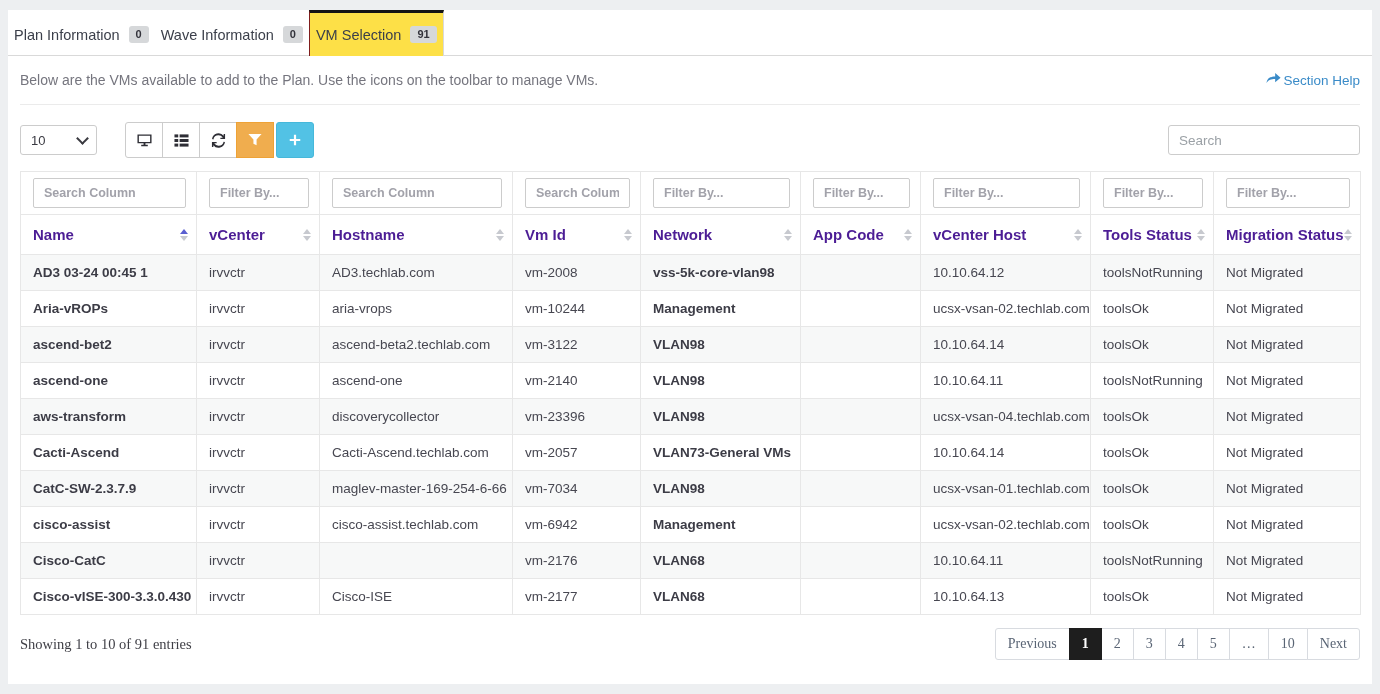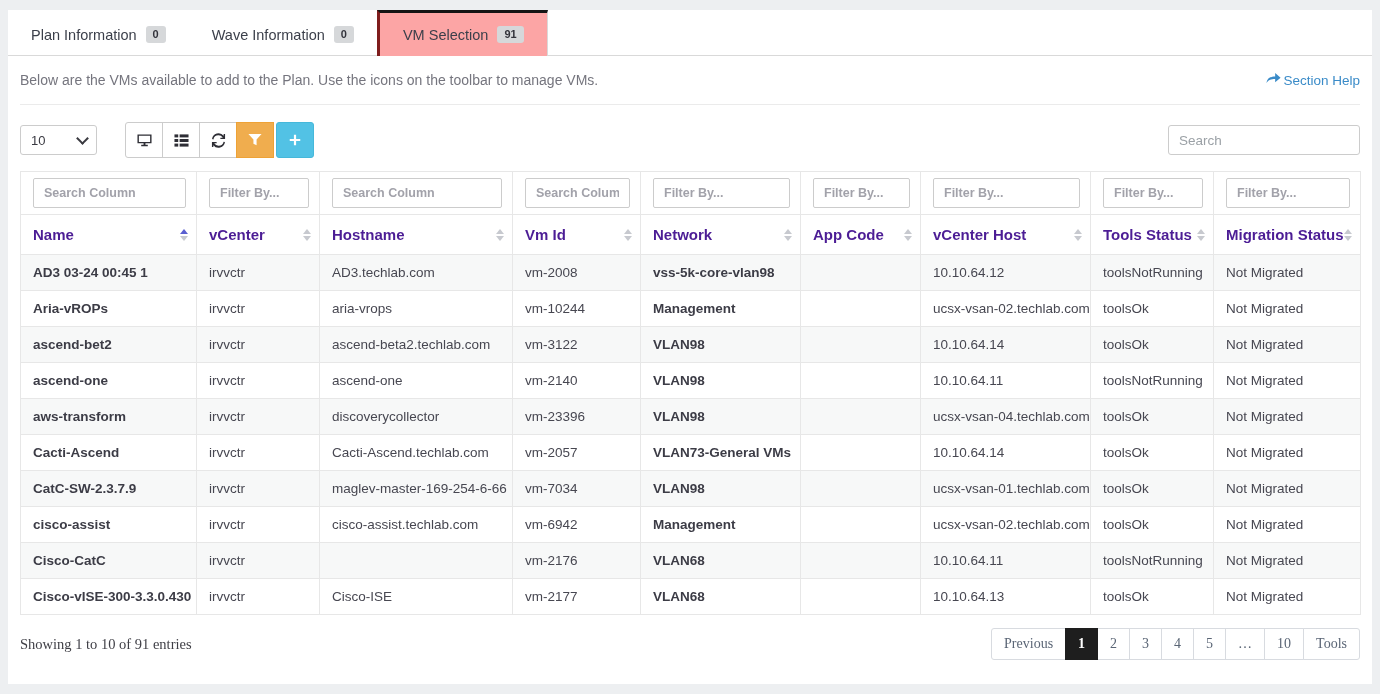--- a/index.html
+++ b/index.html
@@ -11,26 +11,26 @@
     color:#474751;
   }
   .card {
     position:absolute; left:8px; right:8px; top:10px; bottom:10px;
     background:#fff;
   }
   
   .tab-bar { display:flex; border-bottom:1px solid #d9d9d9; background:#fff; }
   .tab {
     position:relative; display:flex; align-items:center;
-    padding:13px 23px 12px; font-size:14.5px; color:#3b3f4a;
+    padding:13px 6px 12px; font-size:14.5px; color:#3b3f4a;
     border-top:3px solid transparent; cursor:pointer; white-space:nowrap;
   }
   .tab.active {
-    border-left:3px solid #7f1d1d; border-right:1px solid #d9d9d9;
-    border-top:3px solid #141414; background:#fca5a5;
+    border-left:1px solid #7f1d1d; border-right:1px solid #d9d9d9;
+    border-top:3px solid #141414; background:#fde047;
     margin-bottom:-1px; padding-bottom:13px; z-index:2;
   }
   .badge {
     display:inline-block; margin-left:9px; background:#d6d8da; color:#33333b;
     font-size:11px; font-weight:bold; padding:3px 7px; border-radius:3px; line-height:1;
   }
   
   .intro { display:flex; justify-content:space-between; align-items:center; padding:16px 12px 13px; }
   .desc { color:#75757e; font-size:14px; }
   .help-link { display:flex; align-items:center; gap:2px; color:#3a8bc8; font-size:13.5px; cursor:pointer; text-decoration:none; }
@@ -392,17 +392,17 @@
     <span class="summary">Showing 1 to 10 of 91 entries</span>
     <ul class="pagination">
         <li class="page-btn">Previous</li>
         <li class="page-btn active">1</li>
         <li class="page-btn">2</li>
         <li class="page-btn">3</li>
         <li class="page-btn">4</li>
         <li class="page-btn">5</li>
         <li class="page-btn">…</li>
         <li class="page-btn">10</li>
-        <li class="page-btn">Tools</li>
+        <li class="page-btn">Next</li>
       </ul>
   </div>
 
 </div>
 
 </body></html>

